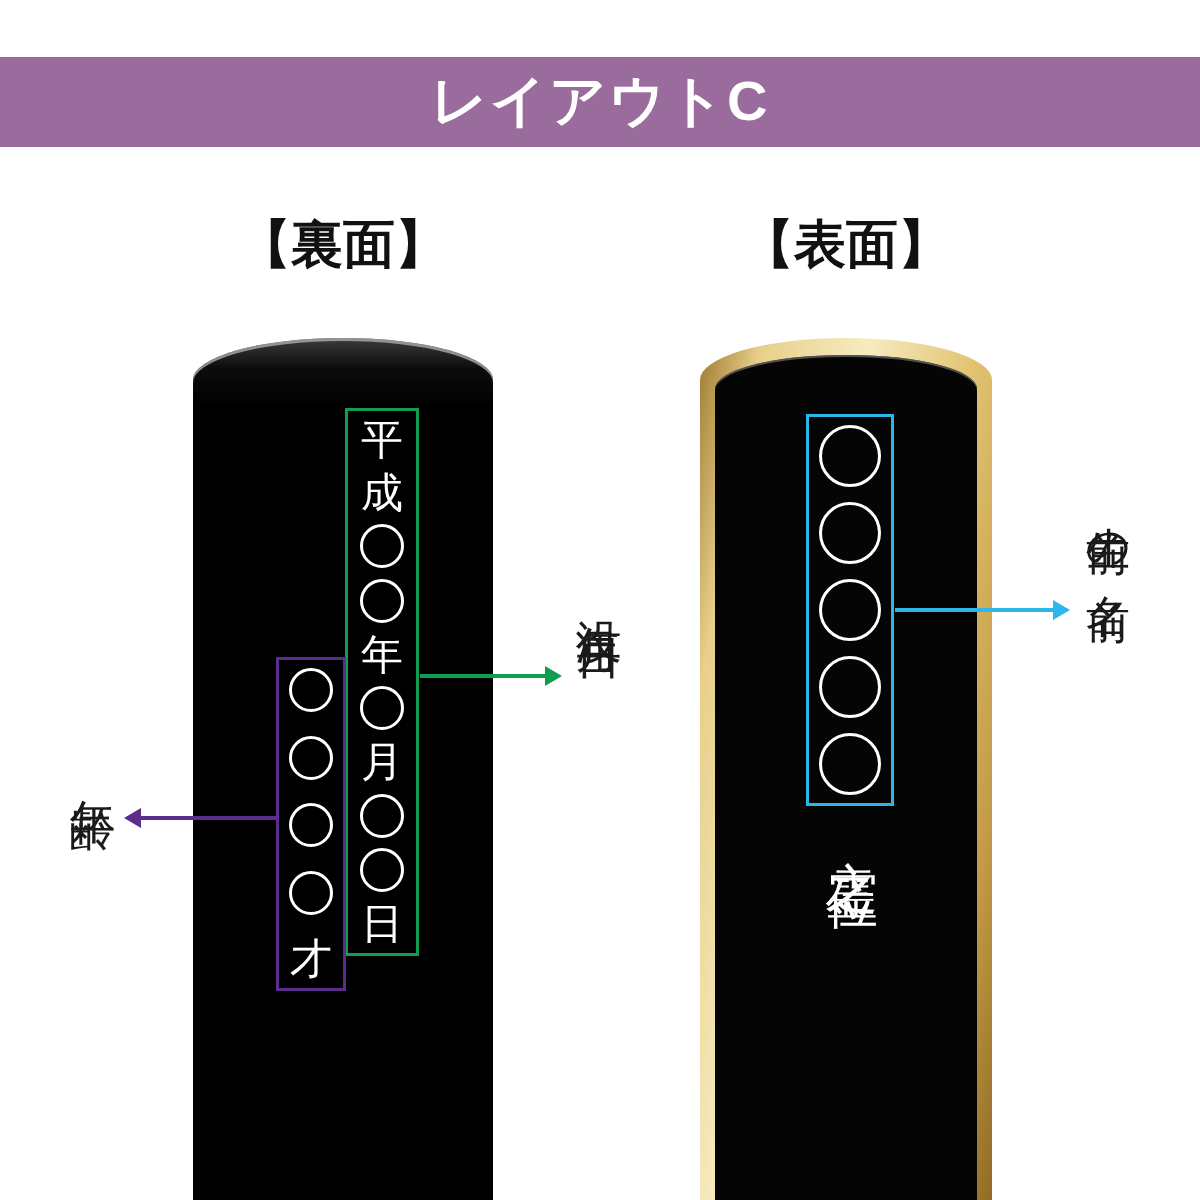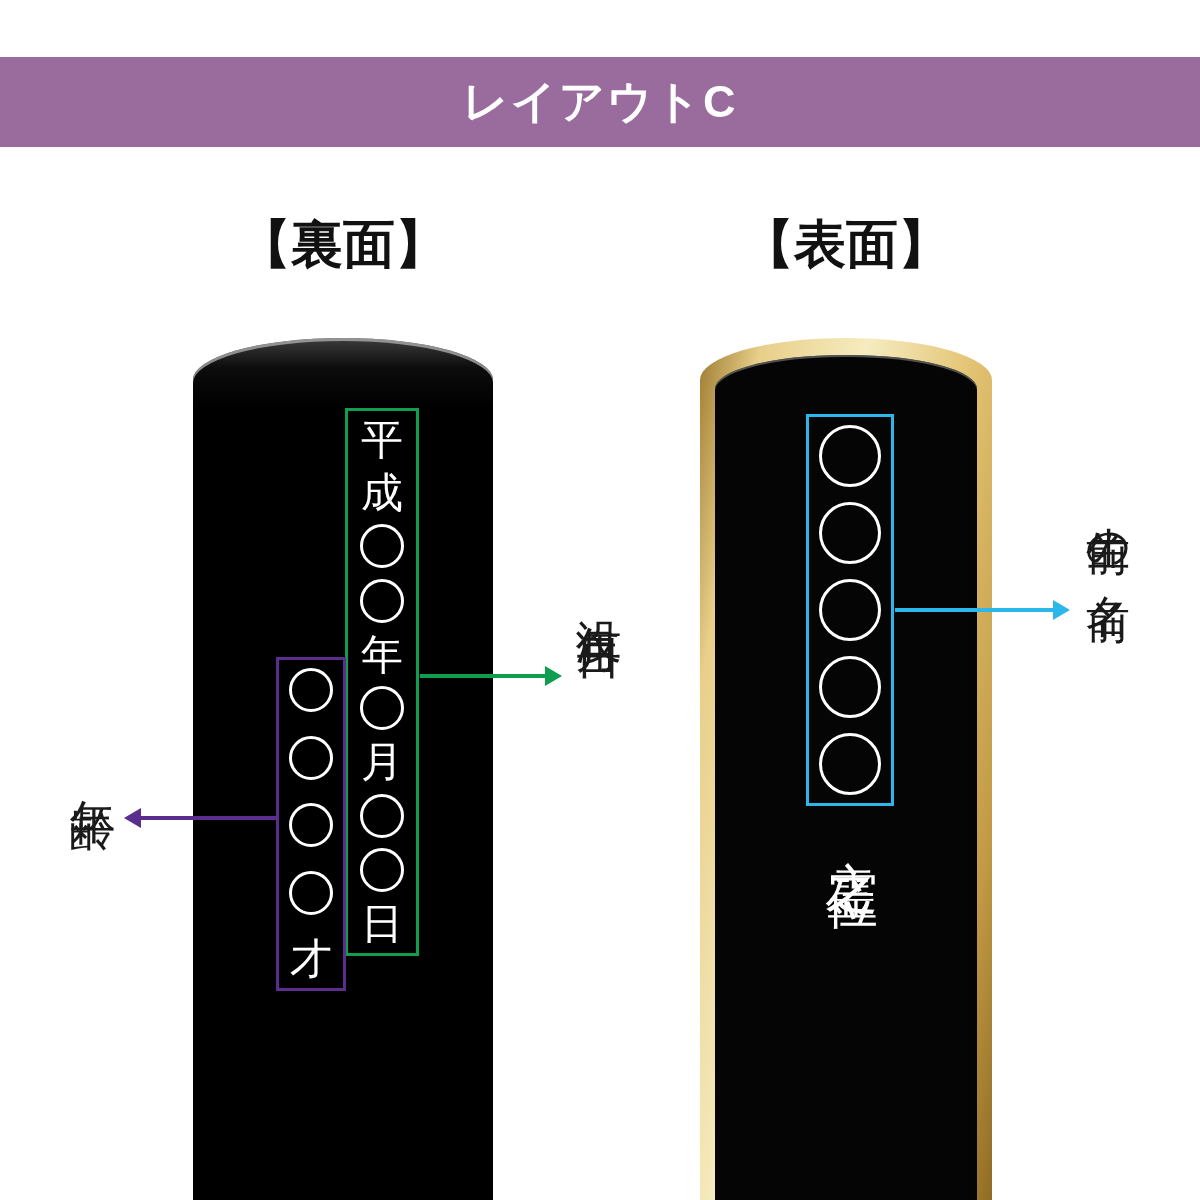--- a/index.html
+++ b/index.html
@@ -7,21 +7,21 @@
     position:relative; width:1200px; height:1200px; margin:0 auto;
     background:#ffffff; overflow:hidden;
     font-family:"Liberation Sans", sans-serif;
   }
 
   
   .band {
     position:absolute; left:0; top:57px; width:100%; height:90px;
     background:#9a6b9d; display:flex; align-items:center; justify-content:center;
   }
-  .band h1 { margin:0; color:#ffffff; font-size:45px; font-weight:bold; letter-spacing:2px; }
+  .band h1 { margin:0; color:#ffffff; font-size:56px; font-weight:bold; letter-spacing:2px; }
 
   
   .side-label { position:absolute; top:210px; font-size:52px; font-weight:bold; color:#111; text-align:center; }
   .side-label.back  { left:193px; width:300px; }
   .side-label.front { left:700px; width:292px; }
 
   
   .back-tablet {
     position:absolute; left:193px; top:338px; width:300px; height:862px;
     background:linear-gradient(180deg,#3c3c3c 0px,#0c0c0c 30px,#000 70px);

